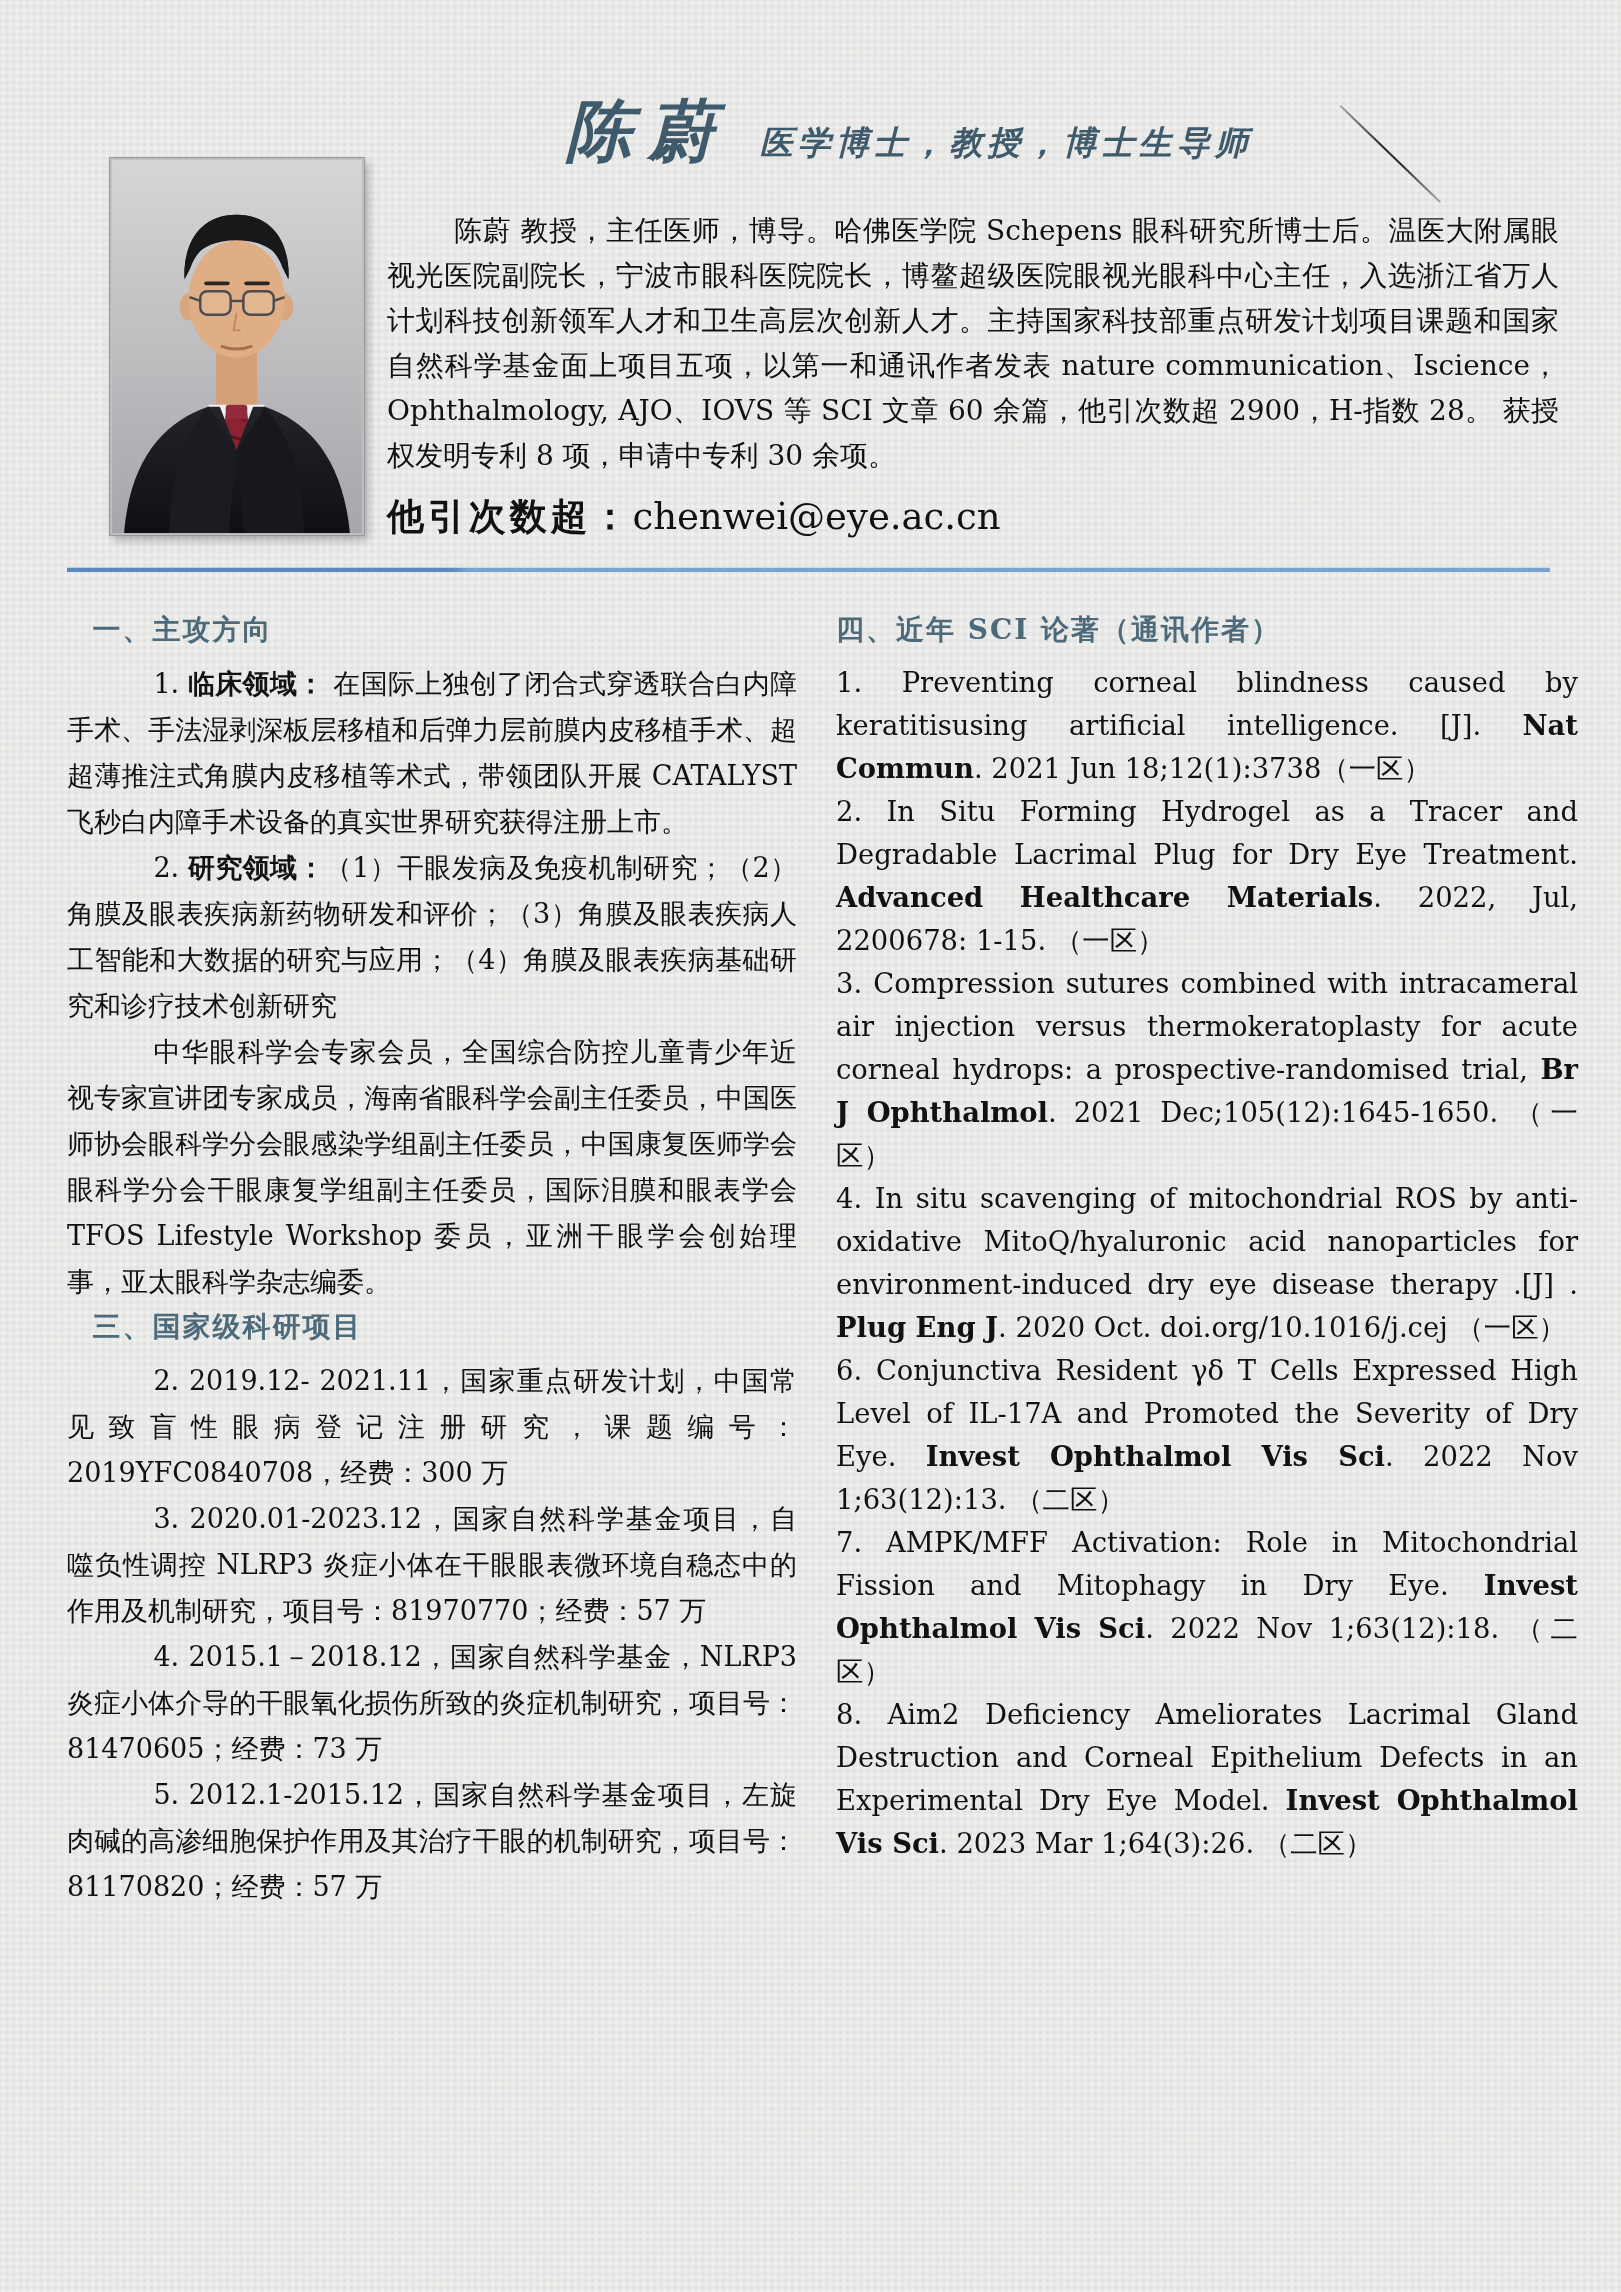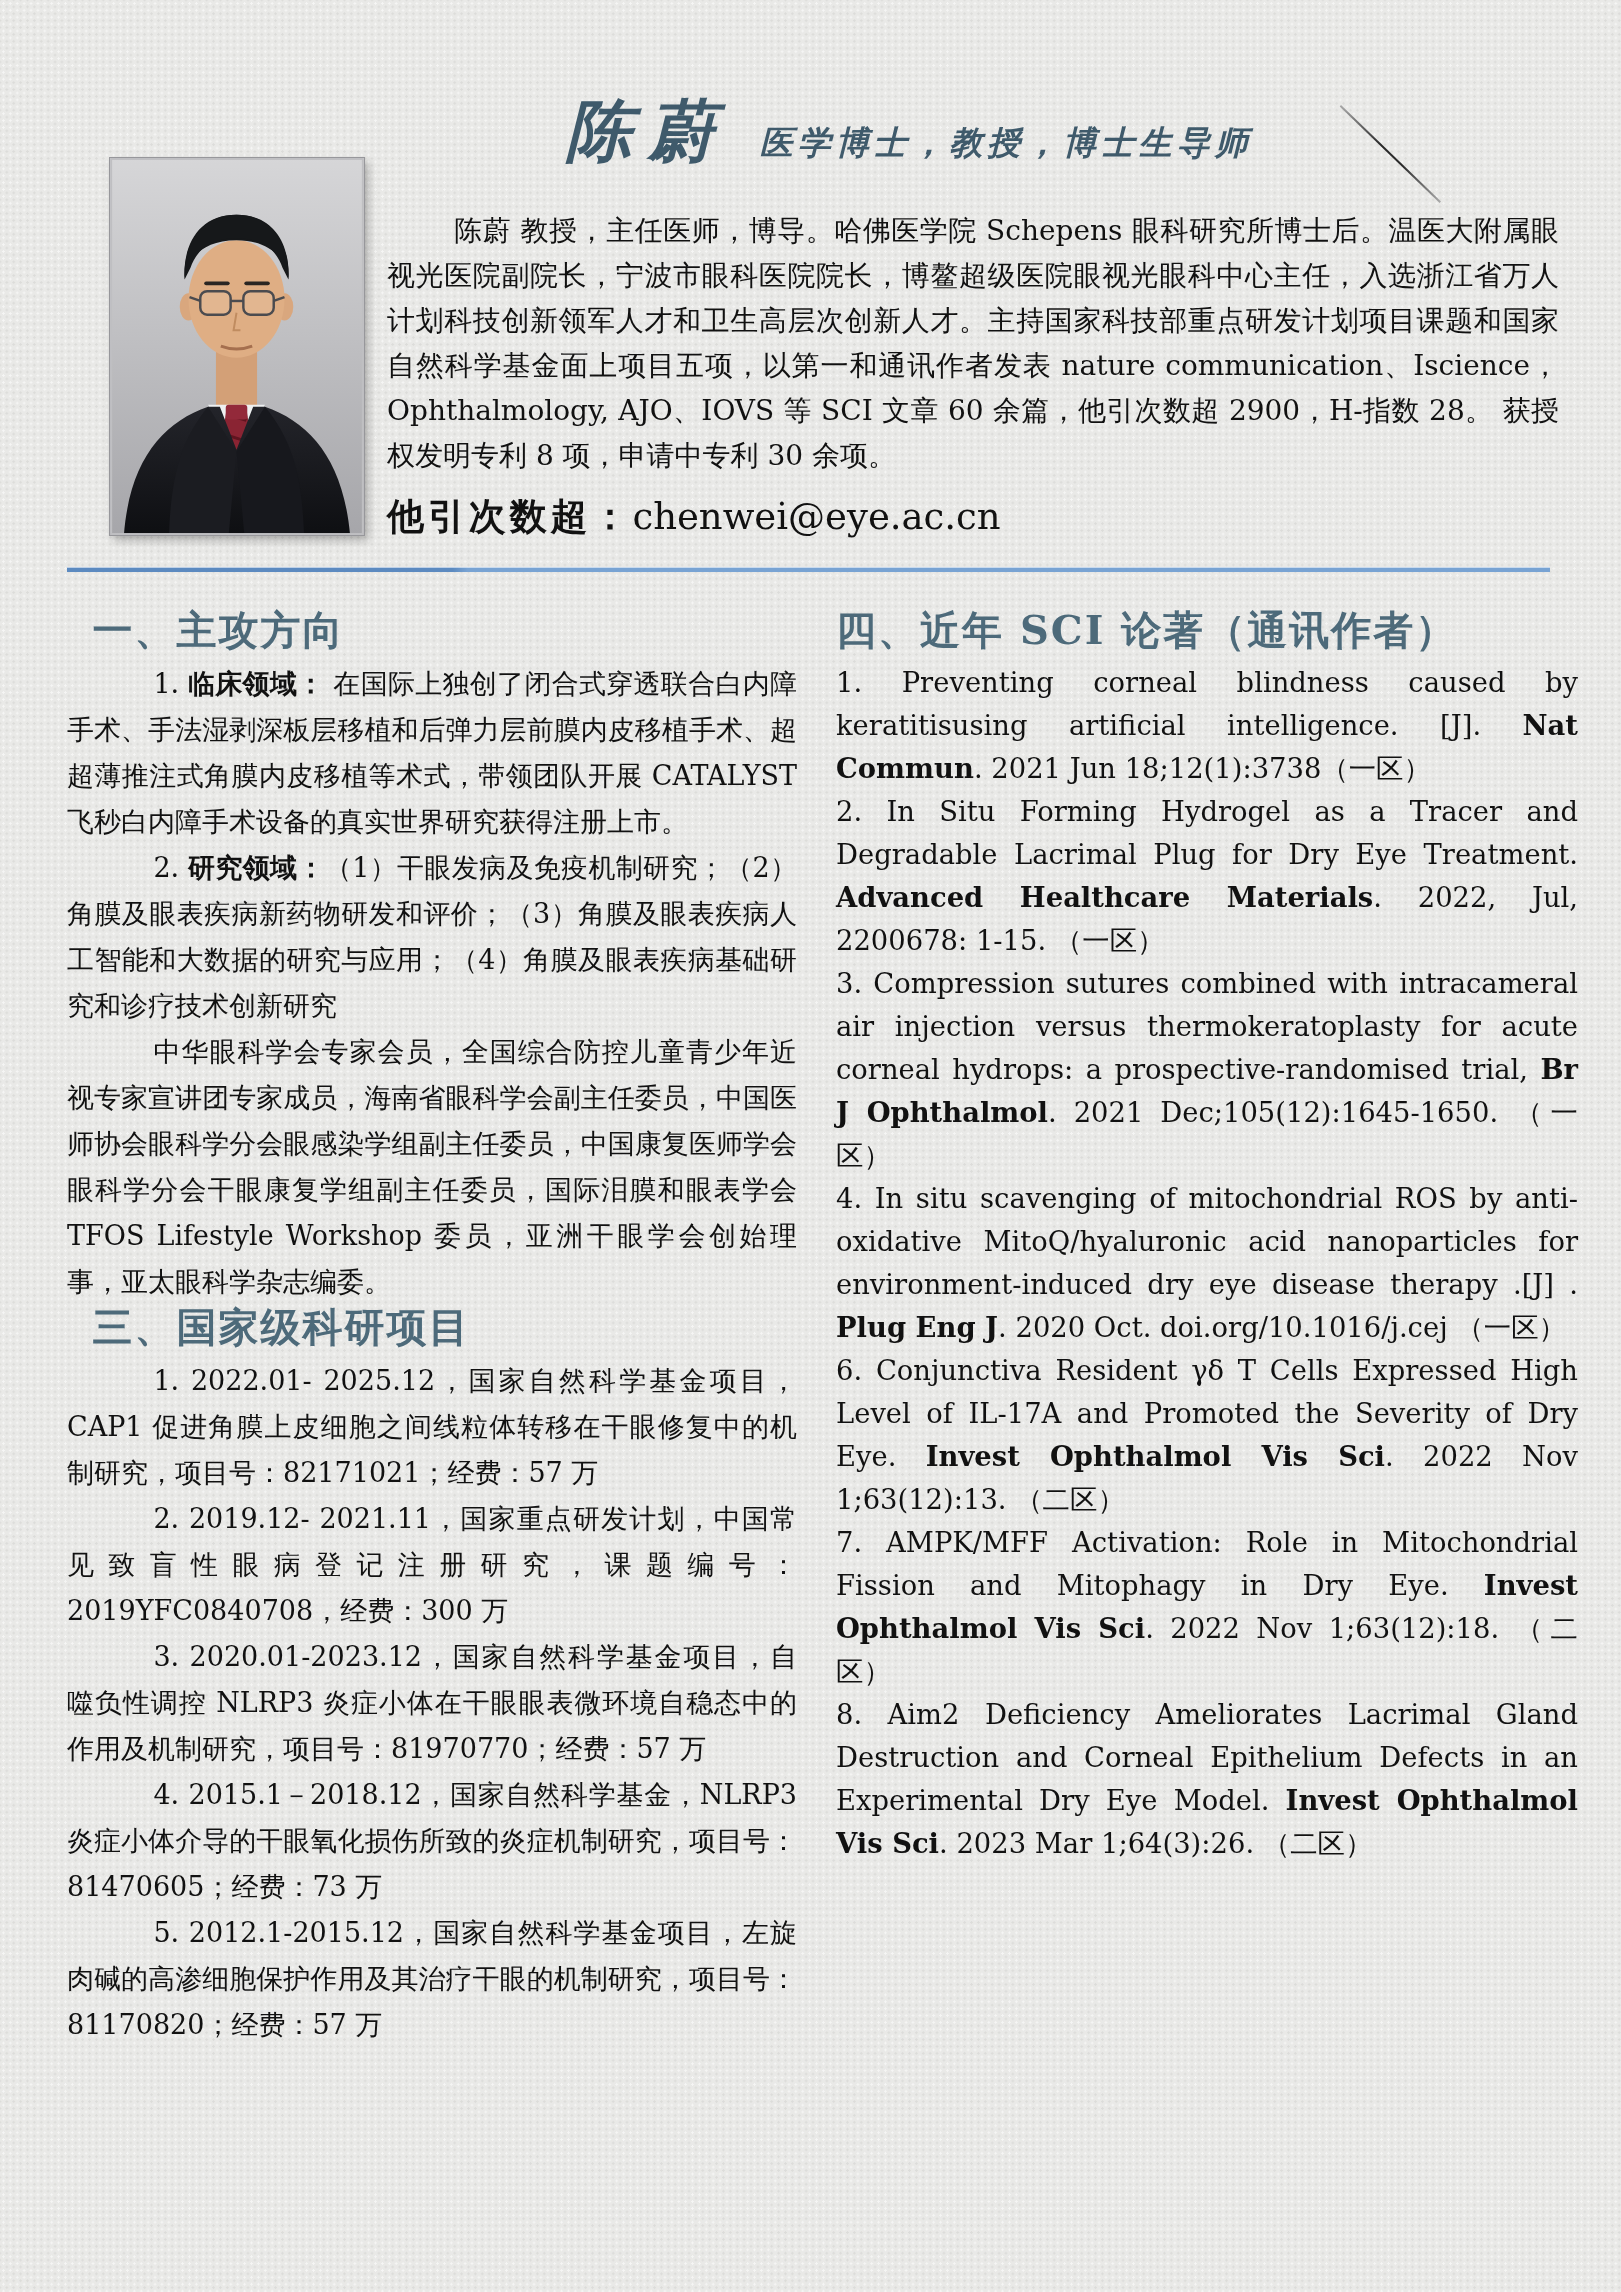--- a/index.html
+++ b/index.html
@@ -45,21 +45,21 @@
   .contact .label{font-weight:bold;letter-spacing:3.9px;}
   .divider{
     position:absolute;left:67px;top:567px;width:1483px;height:3.9px;
     background:linear-gradient(90deg,#5c8ac0 0%,#5c8ac0 26%,#78a3d3 27%,#78a3d3 100%);
     border-top:1px solid rgba(255,255,255,.6);
   }
   .col{position:absolute;top:608px;}
   .col-left{left:67px;width:730px;}
   .col-right{left:836px;width:742px;}
   h2.sec{
-    font-size:40px;font-weight:bold;color:#4d6a7a;
+    font-size:28px;font-weight:bold;color:#4d6a7a;
     margin:0 0 9.8px 25.5px;letter-spacing:2px;line-height:43px;
   }
   .col-right h2.sec{margin-left:0;}
   .gap{margin-top:39px;}
   .col p{margin:0;font-size:27px;line-height:46px;text-align:justify;}
   .col-left p.ind{text-indent:3.2em;}
   .col-right p{font-size:27.4px;line-height:43px;}
   span.b{font-weight:bold;}
 </style>
 </head>
@@ -138,21 +138,20 @@
         <p class="ind"><span>1. </span><span class="b">临床领域：</span><span> 在国际上独创了闭合式穿透联合白内障手术、手法湿剥深板层移植和后弹力层前膜内皮移植手术、超超薄推注式角膜内皮移植等术式，带领团队开展 CATALYST 飞秒白内障手术设备的真实世界研究获得注册上市。</span></p>
 
         <p class="ind"><span>2. </span><span class="b">研究领域：</span><span>（1）干眼发病及免疫机制研究；（2）角膜及眼表疾病新药物研发和评价；（3）角膜及眼表疾病人工智能和大数据的研究与应用；（4）角膜及眼表疾病基础研究和诊疗技术创新研究</span></p>
       </div>
 
     <p class="ind">中华眼科学会专家会员，全国综合防控儿童青少年近视专家宣讲团专家成员，海南省眼科学会副主任委员，中国医师协会眼科学分会眼感染学组副主任委员，中国康复医师学会眼科学分会干眼康复学组副主任委员，国际泪膜和眼表学会 TFOS Lifestyle Workshop 委员，亚洲干眼学会创始理事，亚太眼科学杂志编委。</p>
 
     <h2 class="sec gap">三、国家级科研项目</h2>
     <div>
 
-        <p class="ind">1. 2022.01- 2025.12，国家自然科学基金项目，CAP1 促进角膜上皮细胞之间线粒体转移在干眼修复中的机制研究，项目号：82171021；经费：57 万</p>
 
         <p class="ind">2. 2019.12- 2021.11，国家重点研发计划，中国常见致盲性眼病登记注册研究，课题编号：2019YFC0840708，经费：300 万</p>
 
         <p class="ind">3. 2020.01-2023.12，国家自然科学基金项目，自噬负性调控 NLRP3 炎症小体在干眼眼表微环境自稳态中的作用及机制研究，项目号：81970770；经费：57 万</p>
 
         <p class="ind">4. 2015.1－2018.12，国家自然科学基金，NLRP3 炎症小体介导的干眼氧化损伤所致的炎症机制研究，项目号：81470605；经费：73 万</p>
 
         <p class="ind">5. 2012.1-2015.12，国家自然科学基金项目，左旋肉碱的高渗细胞保护作用及其治疗干眼的机制研究，项目号：81170820；经费：57 万</p>
       </div>
   </div>

